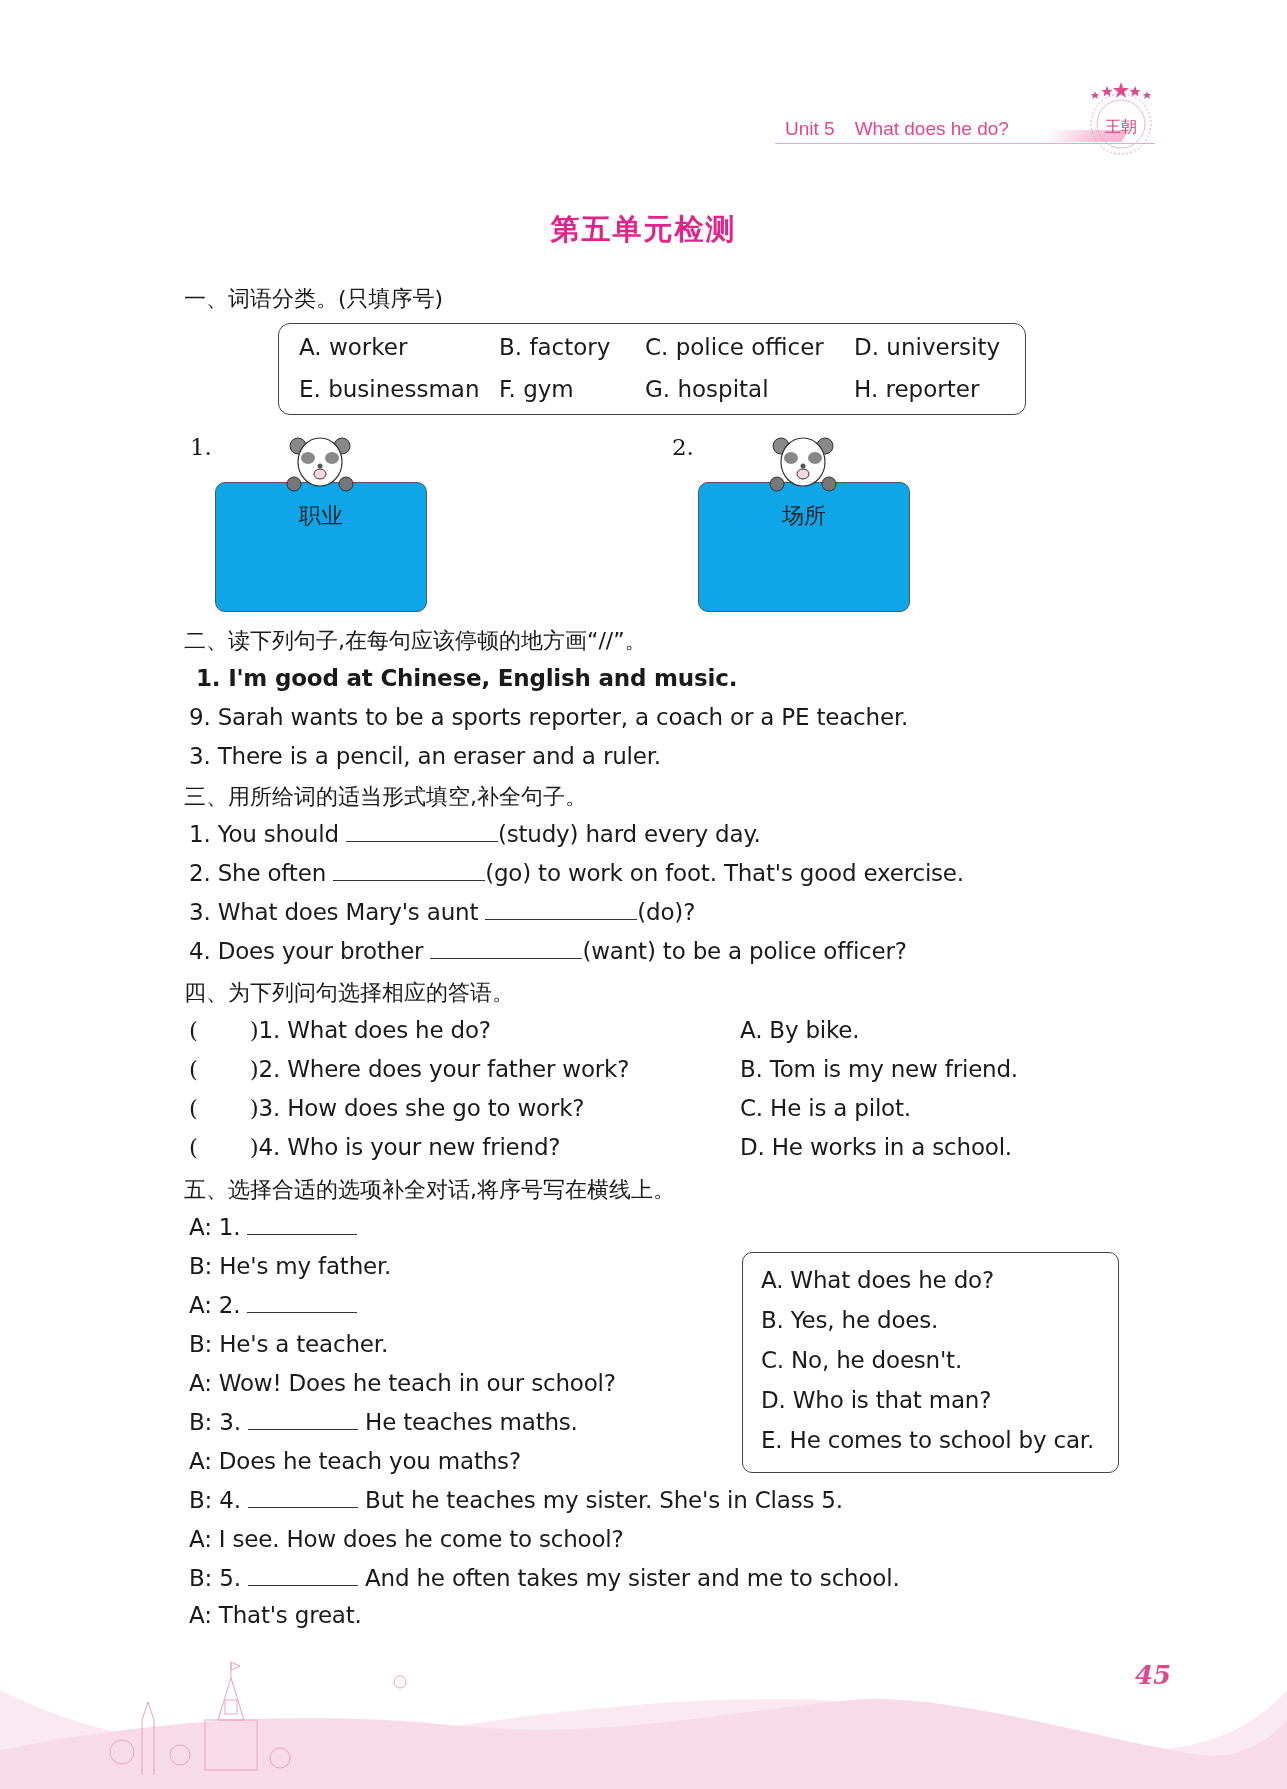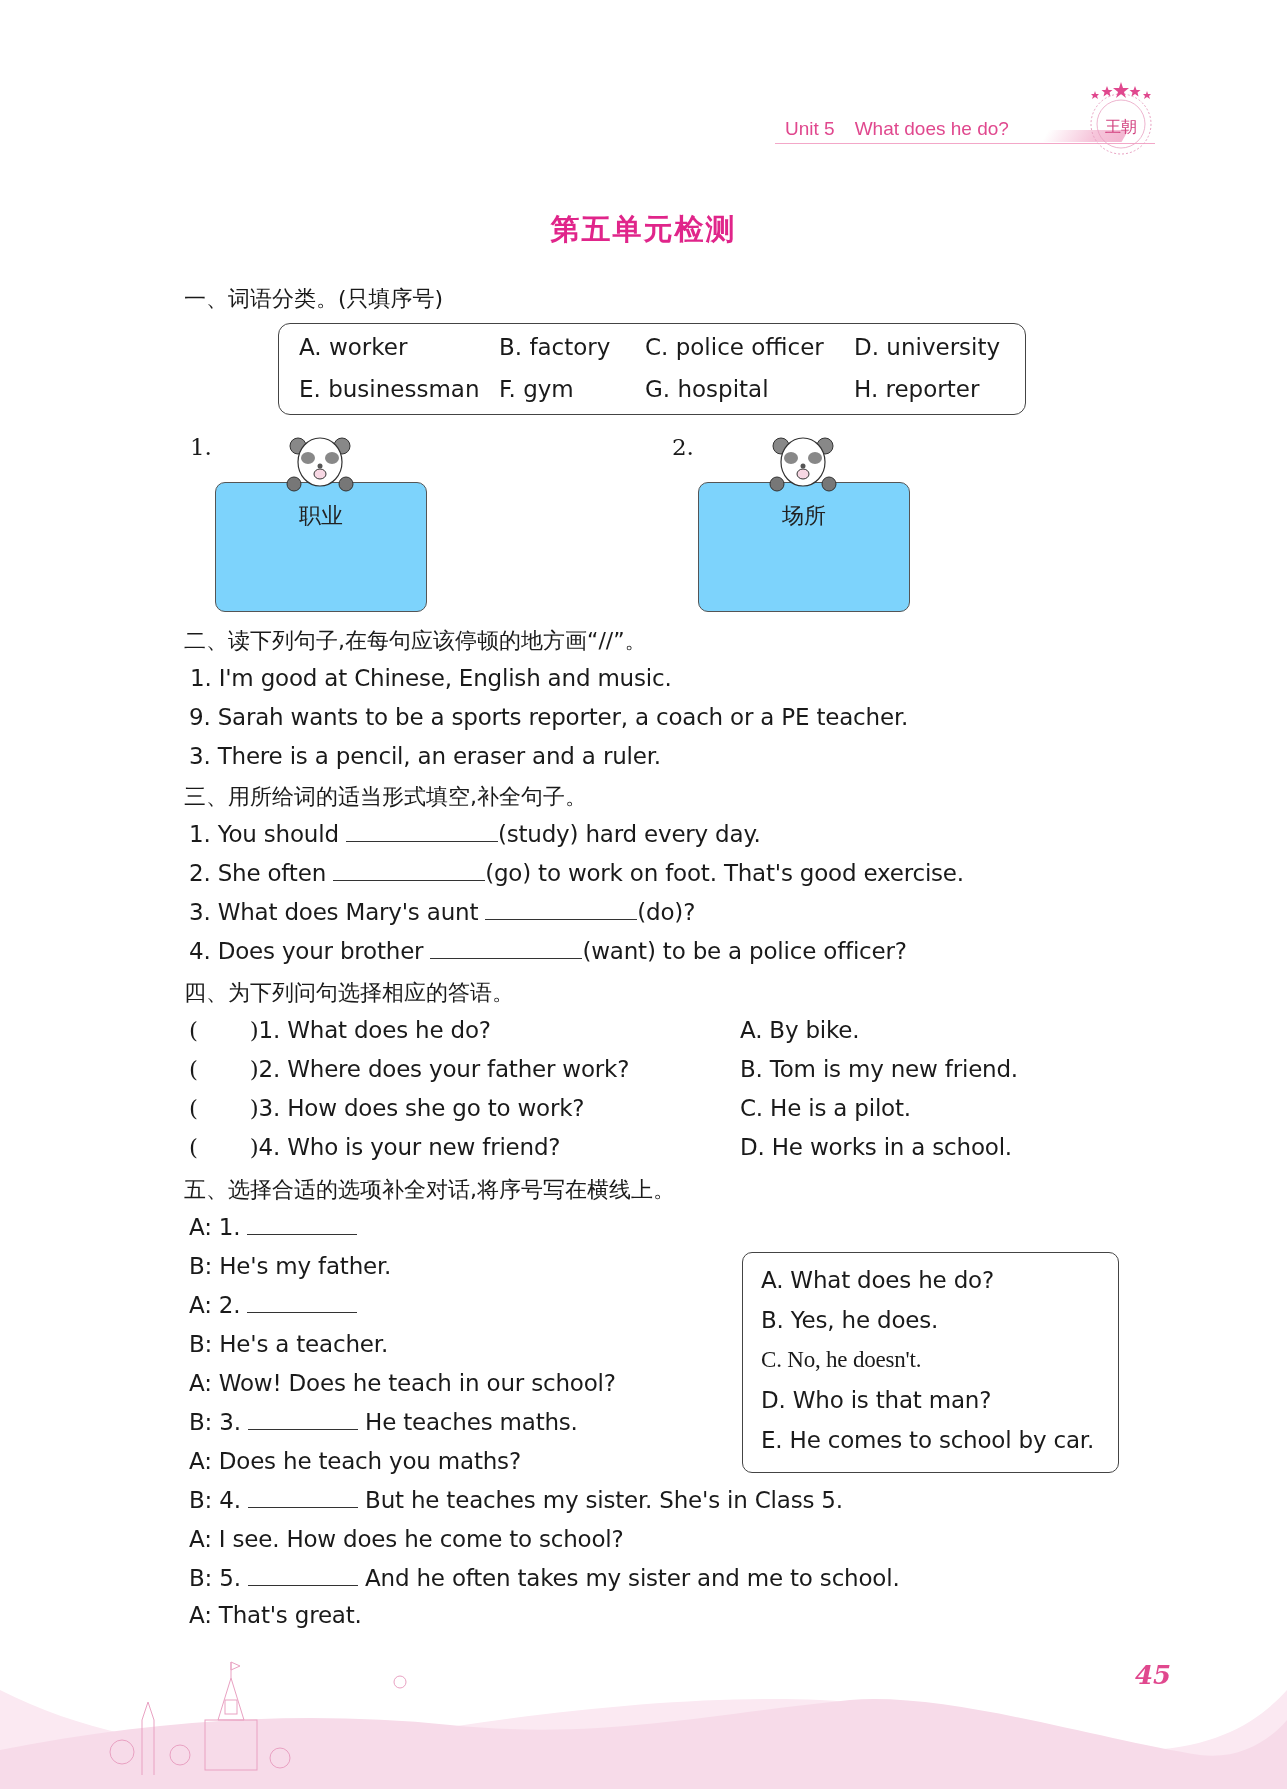--- a/index.html
+++ b/index.html
@@ -23,21 +23,21 @@
 
   .title { left: 0; width: 1287px; top: 210px; text-align: center; color: #e0258a; font-size: 29px; font-weight: bold; letter-spacing: 2px; }
 
   .sec-head { left: 148px; margin-left: 36px; }
 
   
   .word-box { left: 278px; top: 323px; width: 748px; height: 92px; border: 1.5px solid #444; border-radius: 12px; box-sizing: border-box; }
   .word { position: absolute; font-size: 23px; }
 
   
-  .card { width: 212px; height: 130px; border: 1.5px solid #555; border-radius: 10px; box-sizing: border-box; background: #7dd3fc; }
+  .card { width: 212px; height: 130px; border: 1.5px solid #555; border-radius: 10px; box-sizing: border-box; background: #0ea5e9; }
   .card-label { width: 100%; text-align: center; top: 18px; font-size: 22px; font-family: "DejaVu Serif", serif; color: #222; }
   .panda { width: 74px; height: 62px; }
 
   .blank { display: inline-block; border-bottom: 1.5px solid #333; vertical-align: baseline; height: 18px; }
   .paren { font-family: "DejaVu Serif", serif; }
 
   
   .opt-box { left: 742px; top: 1252px; width: 377px; height: 221px; border: 1.5px solid #444; border-radius: 10px; box-sizing: border-box; }
 
   .page-num { left: 1135px; top: 1660px; color: #e0488e; font-family: "DejaVu Serif", serif; font-style: italic; font-weight: bold; font-size: 26px; }
@@ -104,21 +104,21 @@
   <ellipse cx="36" cy="30" rx="22" ry="24" fill="#fff" stroke="#333" stroke-width="1.2"></ellipse>
   <ellipse cx="24" cy="26" rx="7" ry="6" fill="#888"></ellipse>
   <ellipse cx="48" cy="26" rx="7" ry="6" fill="#888"></ellipse>
   <circle cx="36" cy="34" r="2.5" fill="#555"></circle>
   <ellipse cx="36" cy="42" rx="6" ry="5" fill="#f7d7e3" stroke="#333" stroke-width="1"></ellipse>
   <circle cx="10" cy="52" r="7" fill="#777" stroke="#333" stroke-width="1"></circle>
   <circle cx="62" cy="52" r="7" fill="#777" stroke="#333" stroke-width="1"></circle>
 </svg>
 
 <div class="abs cn sec-head" style="top:626px;">二、读下列句子,在每句应该停顿的地方画“//”。</div>
-<div class="abs en" style="left:190px;top:665px;">1. I'm good at Chinese, English and music.</div>
+<div class="abs en" style="left:196px;top:665px;font-weight:bold;">1. I'm good at Chinese, English and music.</div>
 <div class="abs en" style="left:189px;top:704px;">9. Sarah wants to be a sports reporter, a coach or a PE teacher.</div>
 <div class="abs en" style="left:189px;top:743px;">3. There is a pencil, an eraser and a ruler.</div>
 
 <div class="abs cn sec-head" style="top:782px;">三、用所给词的适当形式填空,补全句子。</div>
 <div class="abs en" style="left:189px;top:821px;">
   <span>1. You should</span>
   <span class="blank" style="width:152px;"></span><span>(study)</span><span> hard every day.</span>
 </div>
 <div class="abs en" style="left:189px;top:860px;">
   <span>2. She often</span>
@@ -181,21 +181,21 @@
 <div class="abs en" style="left:189px;top:1565px;">
   <span>B: 5.</span>
   <span class="blank" style="width:110px;"></span>
   <span>And he often takes my sister and me to school.</span>
 </div>
 <div class="abs en" style="left:189px;top:1602px;">A: That's great.</div>
 
 <div class="abs opt-box">
   <div class="abs en" style="left:18px;top:14px;">A. What does he do?</div>
   <div class="abs en" style="left:18px;top:54px;">B. Yes, he does.</div>
-  <div class="abs en" style="left:18px;top:94px;font-family:Liberation Serif, serif;">C. No, he doesn't.</div>
+  <div class="abs en" style="left:18px;top:94px;">C. No, he doesn't.</div>
   <div class="abs en" style="left:18px;top:134px;">D. Who is that man?</div>
   <div class="abs en" style="left:18px;top:174px;">E. He comes to school by car.</div>
 </div>
 
 <svg class="abs footer-wave" viewBox="0 0 1287 149" preserveAspectRatio="none">
   <path d="M0,50 C120,110 250,120 400,95 C550,70 700,55 820,60 C950,66 1050,115 1150,110 C1220,106 1260,80 1287,50 L1287,149 L0,149 Z" fill="#fbe9f2"></path>
   <path d="M0,110 C150,80 300,70 450,85 C600,100 700,75 850,60 C950,52 1100,100 1200,115 C1240,120 1270,100 1287,80 L1287,149 L0,149 Z" fill="#f7dbe9"></path>
   <g fill="none" stroke="#e9a1c2" stroke-width="1">
     <rect x="205" y="80" width="52" height="50"></rect>
     <polygon points="218,80 231,38 244,80"></polygon>

